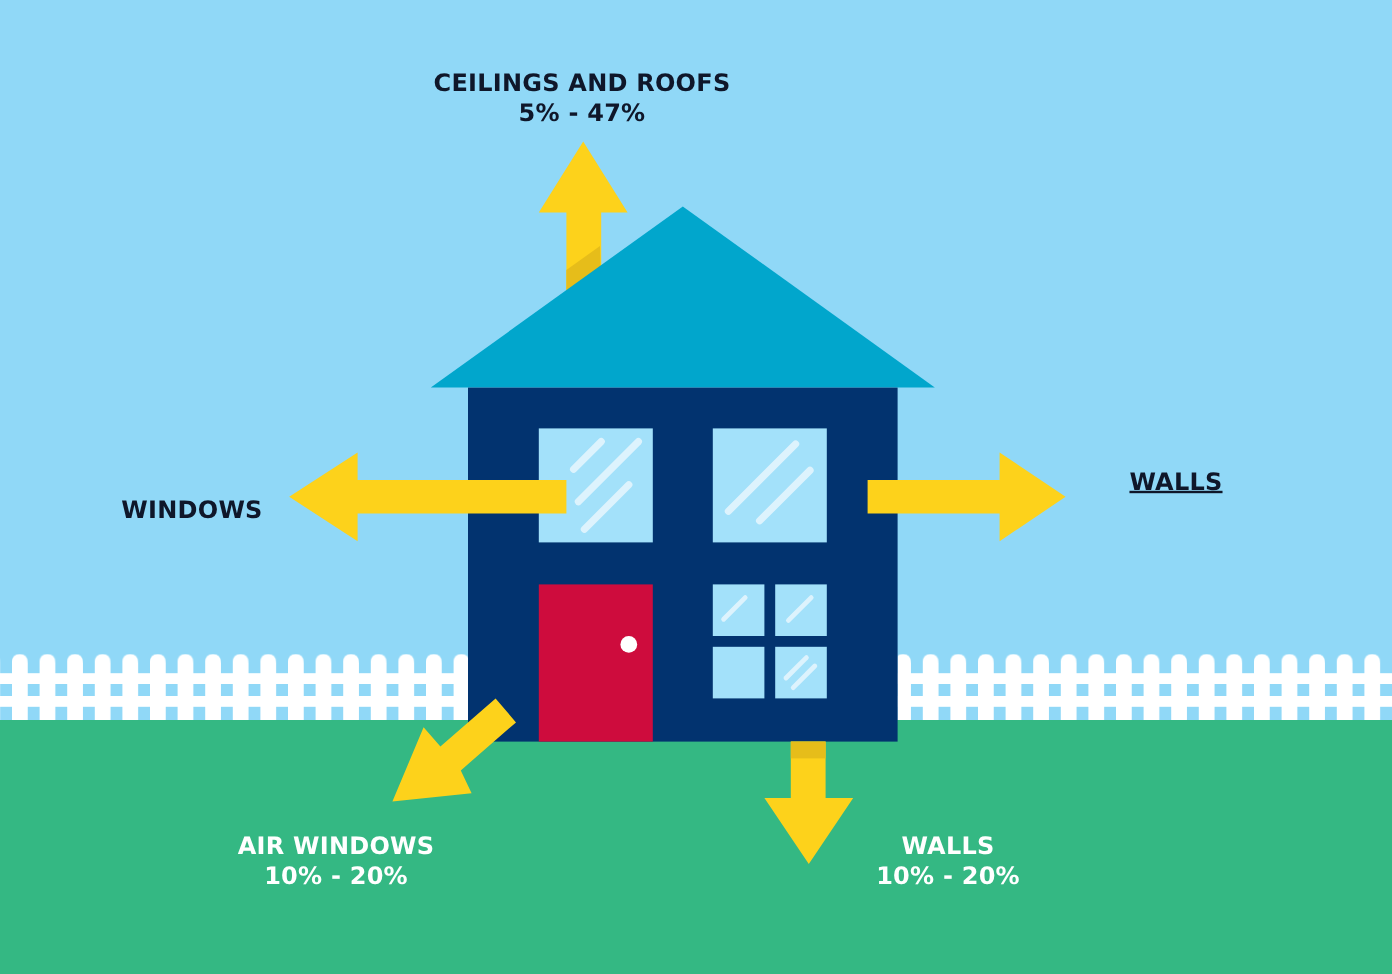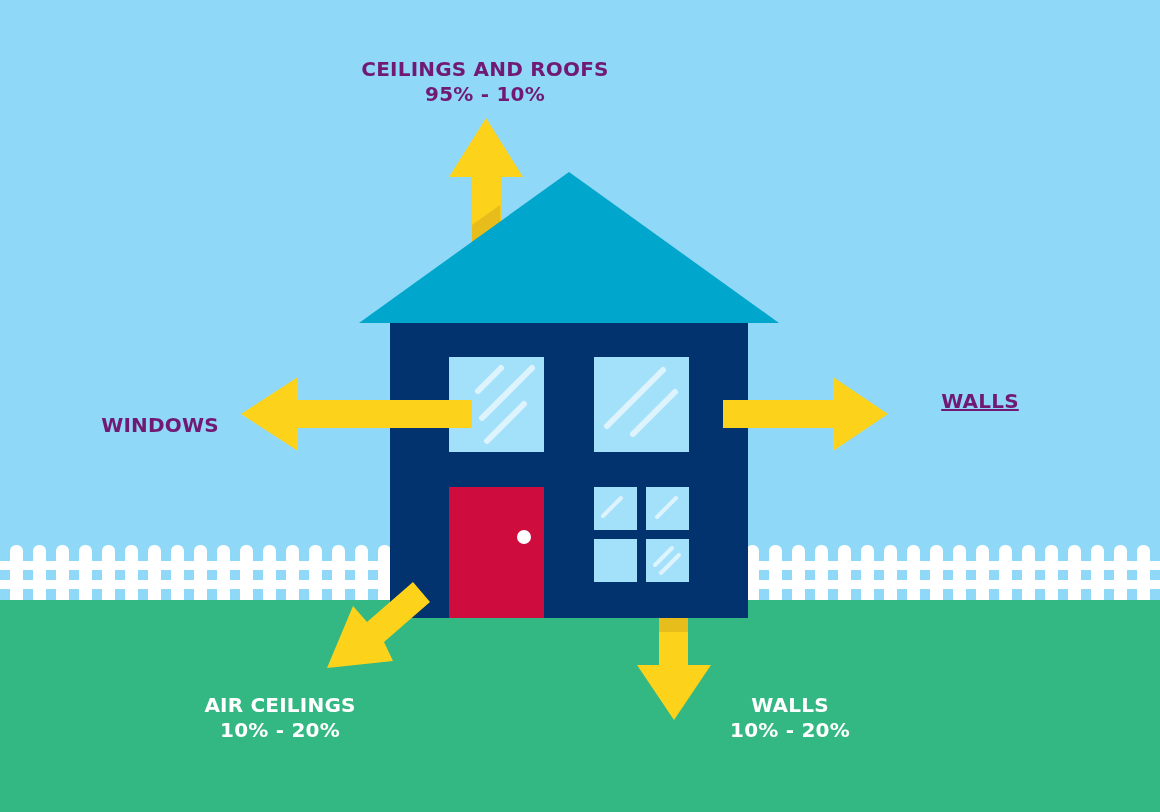--- a/index.html
+++ b/index.html
@@ -8,21 +8,21 @@
     .label {
       position: absolute;
       font-family: "DejaVu Sans", sans-serif;
       font-weight: bold;
       text-align: center;
       line-height: 25px;
       font-size: 20px;
       letter-spacing: 0.2px;
     }
     .label span { display: block; }
-    .label.dark { color: #701a75; }
+    .label.dark { color: #0f172a; }
     .label.light { color: #FFFFFF; }
   </style>
 </head>
 <body>
 
 <svg id="scene" width="1160" height="812" viewBox="0 0 1160 812" xmlns="http://www.w3.org/2000/svg">
   <defs>
     <pattern id="picket" x="10" y="0" width="23" height="812" patternUnits="userSpaceOnUse">
       <rect x="0" y="545" width="13" height="60" rx="6" ry="6" fill="#FFFFFF"></rect>
       <rect x="0" y="552" width="13" height="53" fill="#FFFFFF"></rect>
@@ -90,32 +90,32 @@
   <polygon points="327,668 353,606 367,622 413,582 430,602 384,642 393,661" fill="#FDD21B"></polygon>
 
   <g>
     <polygon points="659,618 688,618 688,665 711,665 674,720 637,665 659,665" fill="#FDD21B"></polygon>
     <rect x="659" y="618" width="29" height="14" fill="#E6BD1A"></rect>
   </g>
 </svg>
 
 <div class="label dark" style="left:340px; top:57px; width:290px;">
   <span>CEILINGS AND ROOFS</span>
-  <span>95% - 10%</span>
+  <span>5% - 47%</span>
 </div>
 
 <div class="label dark" style="left:75px; top:389px; width:170px;margin-top:24px;">
   <span>WINDOWS</span>
 </div>
 
 <div class="label dark" style="left:895px; top:389px; width:170px;text-decoration:underline;">
   <span>WALLS</span>
 </div>
 
 <div class="label light" style="left:180px; top:693px; width:200px;">
-  <span>AIR CEILINGS</span>
+  <span>AIR WINDOWS</span>
   <span>10% - 20%</span>
 </div>
 
 <div class="label light" style="left:705px; top:693px; width:170px;">
   <span>WALLS</span>
   <span>10% - 20%</span>
 </div>
 
 </body></html>

